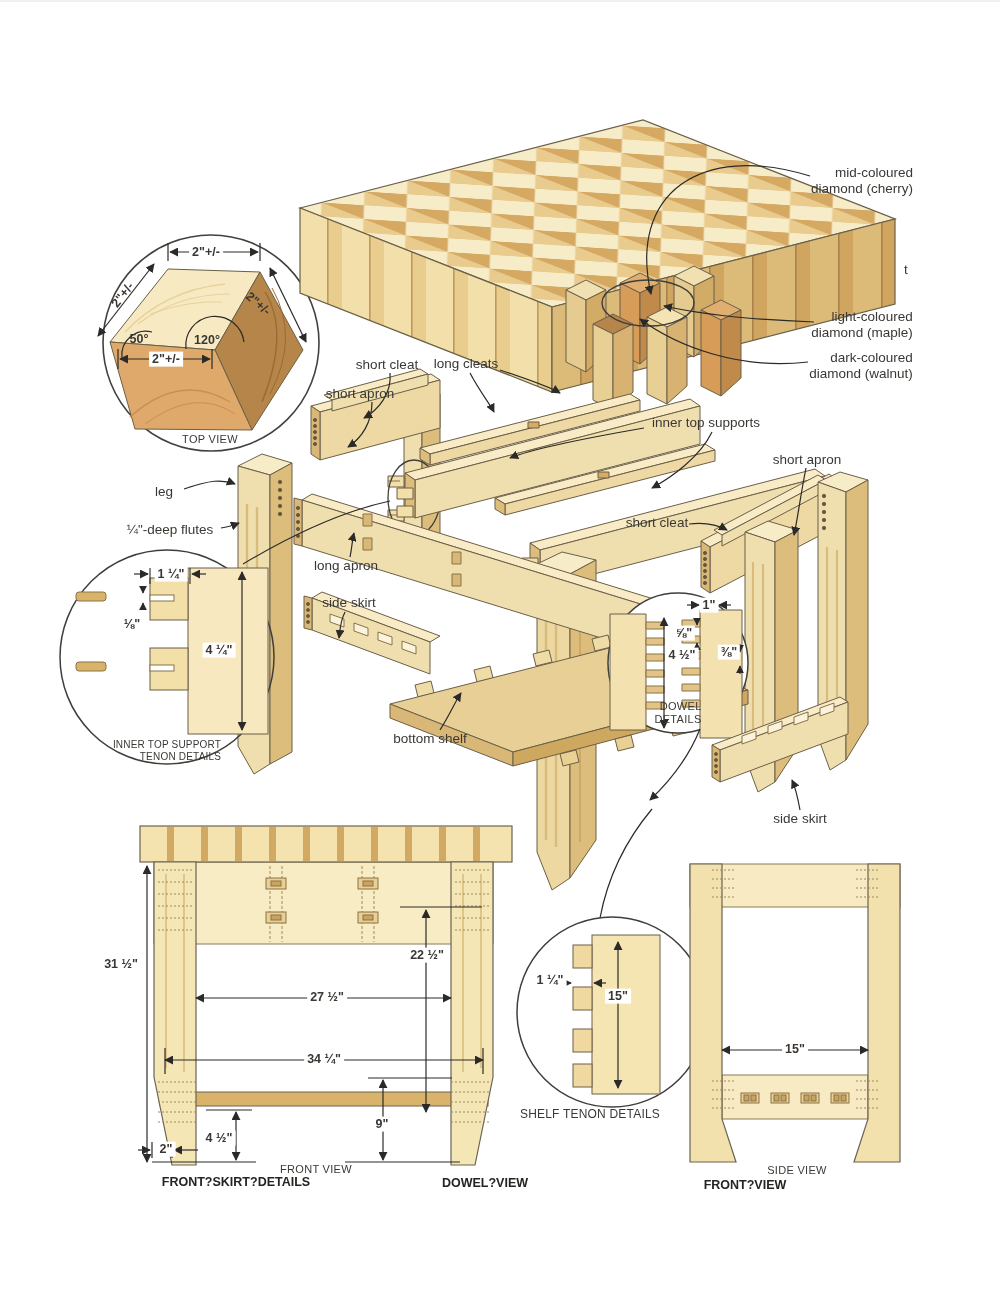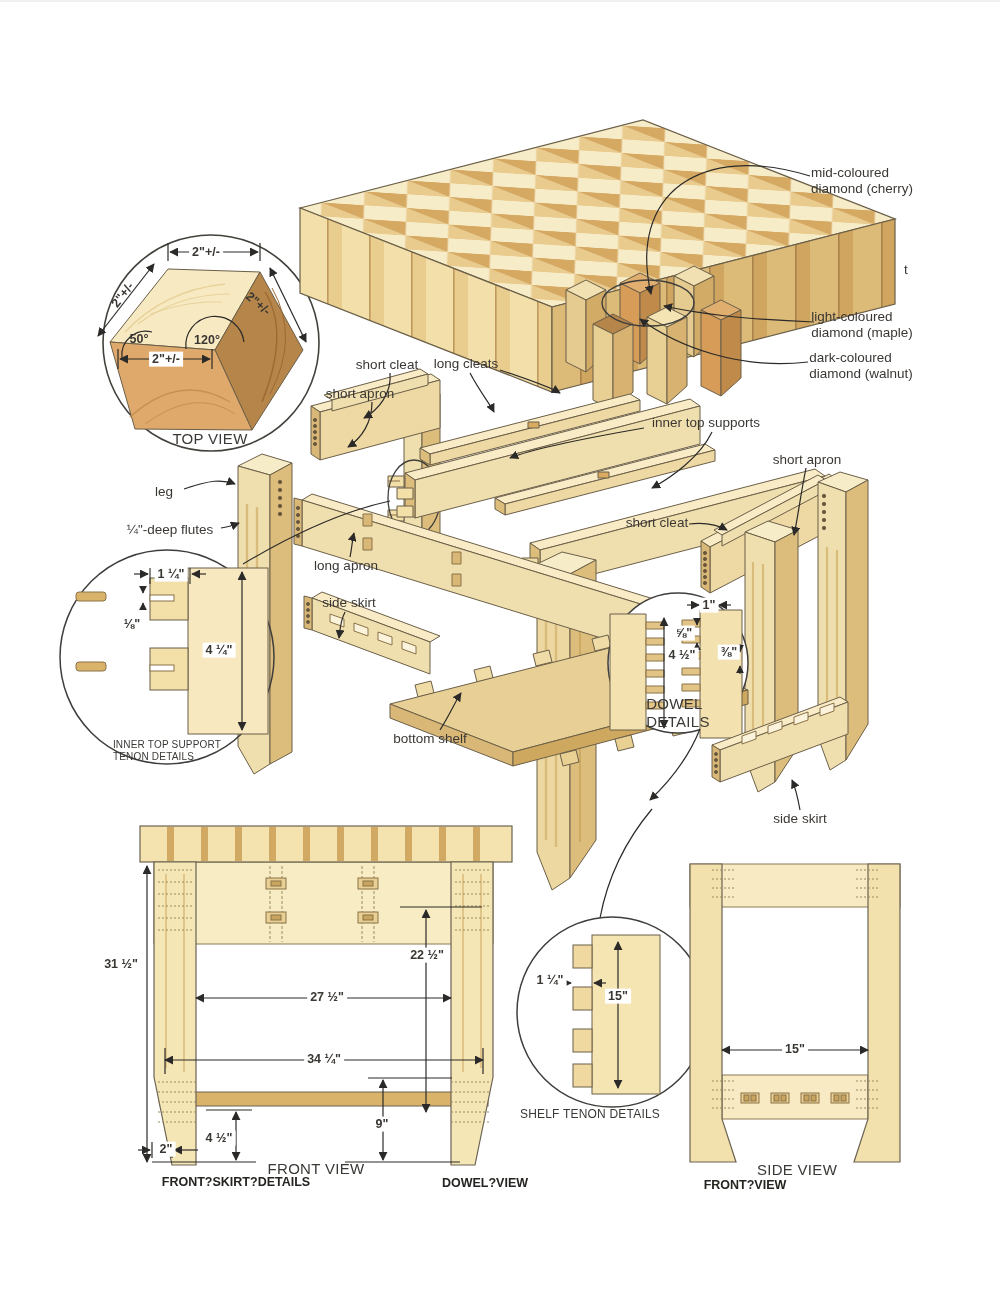--- a/index.html
+++ b/index.html
@@ -1,24 +1,24 @@
 <!DOCTYPE html>
 <html><head>
 <meta charset="utf-8">
 <style>
   html,body{margin:0;padding:0;background:#fff;}
   #page{position:relative;width:1000px;height:1295px;background:#ffffff;overflow:hidden;
         font-family:"Liberation Sans",sans-serif;border-top:2px solid #f0f0ee;}
   #art{position:absolute;left:0;top:0;}
   .lbl{position:absolute;transform:translate(-50%,-50%);white-space:nowrap;
        font-size:13.5px;color:#3a3733;line-height:1.18;}
-  .c{text-align:left;white-space:pre-line;}
+  .c{text-align:right;white-space:pre-line;}
   .dim{font-size:12.5px;font-weight:700;background:#fff;padding:0 3px;}
   .dim-nobg{font-size:12.5px;font-weight:700;background:transparent;}
-  .title{font-size:15px;letter-spacing:.3px;color:#3b3935;}
+  .title{font-size:11px;letter-spacing:.3px;color:#3b3935;}
   .title-sm{font-size:10px;letter-spacing:.2px;color:#3b3935;}
   .b{font-size:12.5px;font-weight:700;color:#262420;}
   .rotl{transform:translate(-50%,-50%) rotate(-52deg);}
   .rotr{transform:translate(-50%,-50%) rotate(41deg);}
 </style>
 </head>
 <body>
 
 <div id="page">
 

